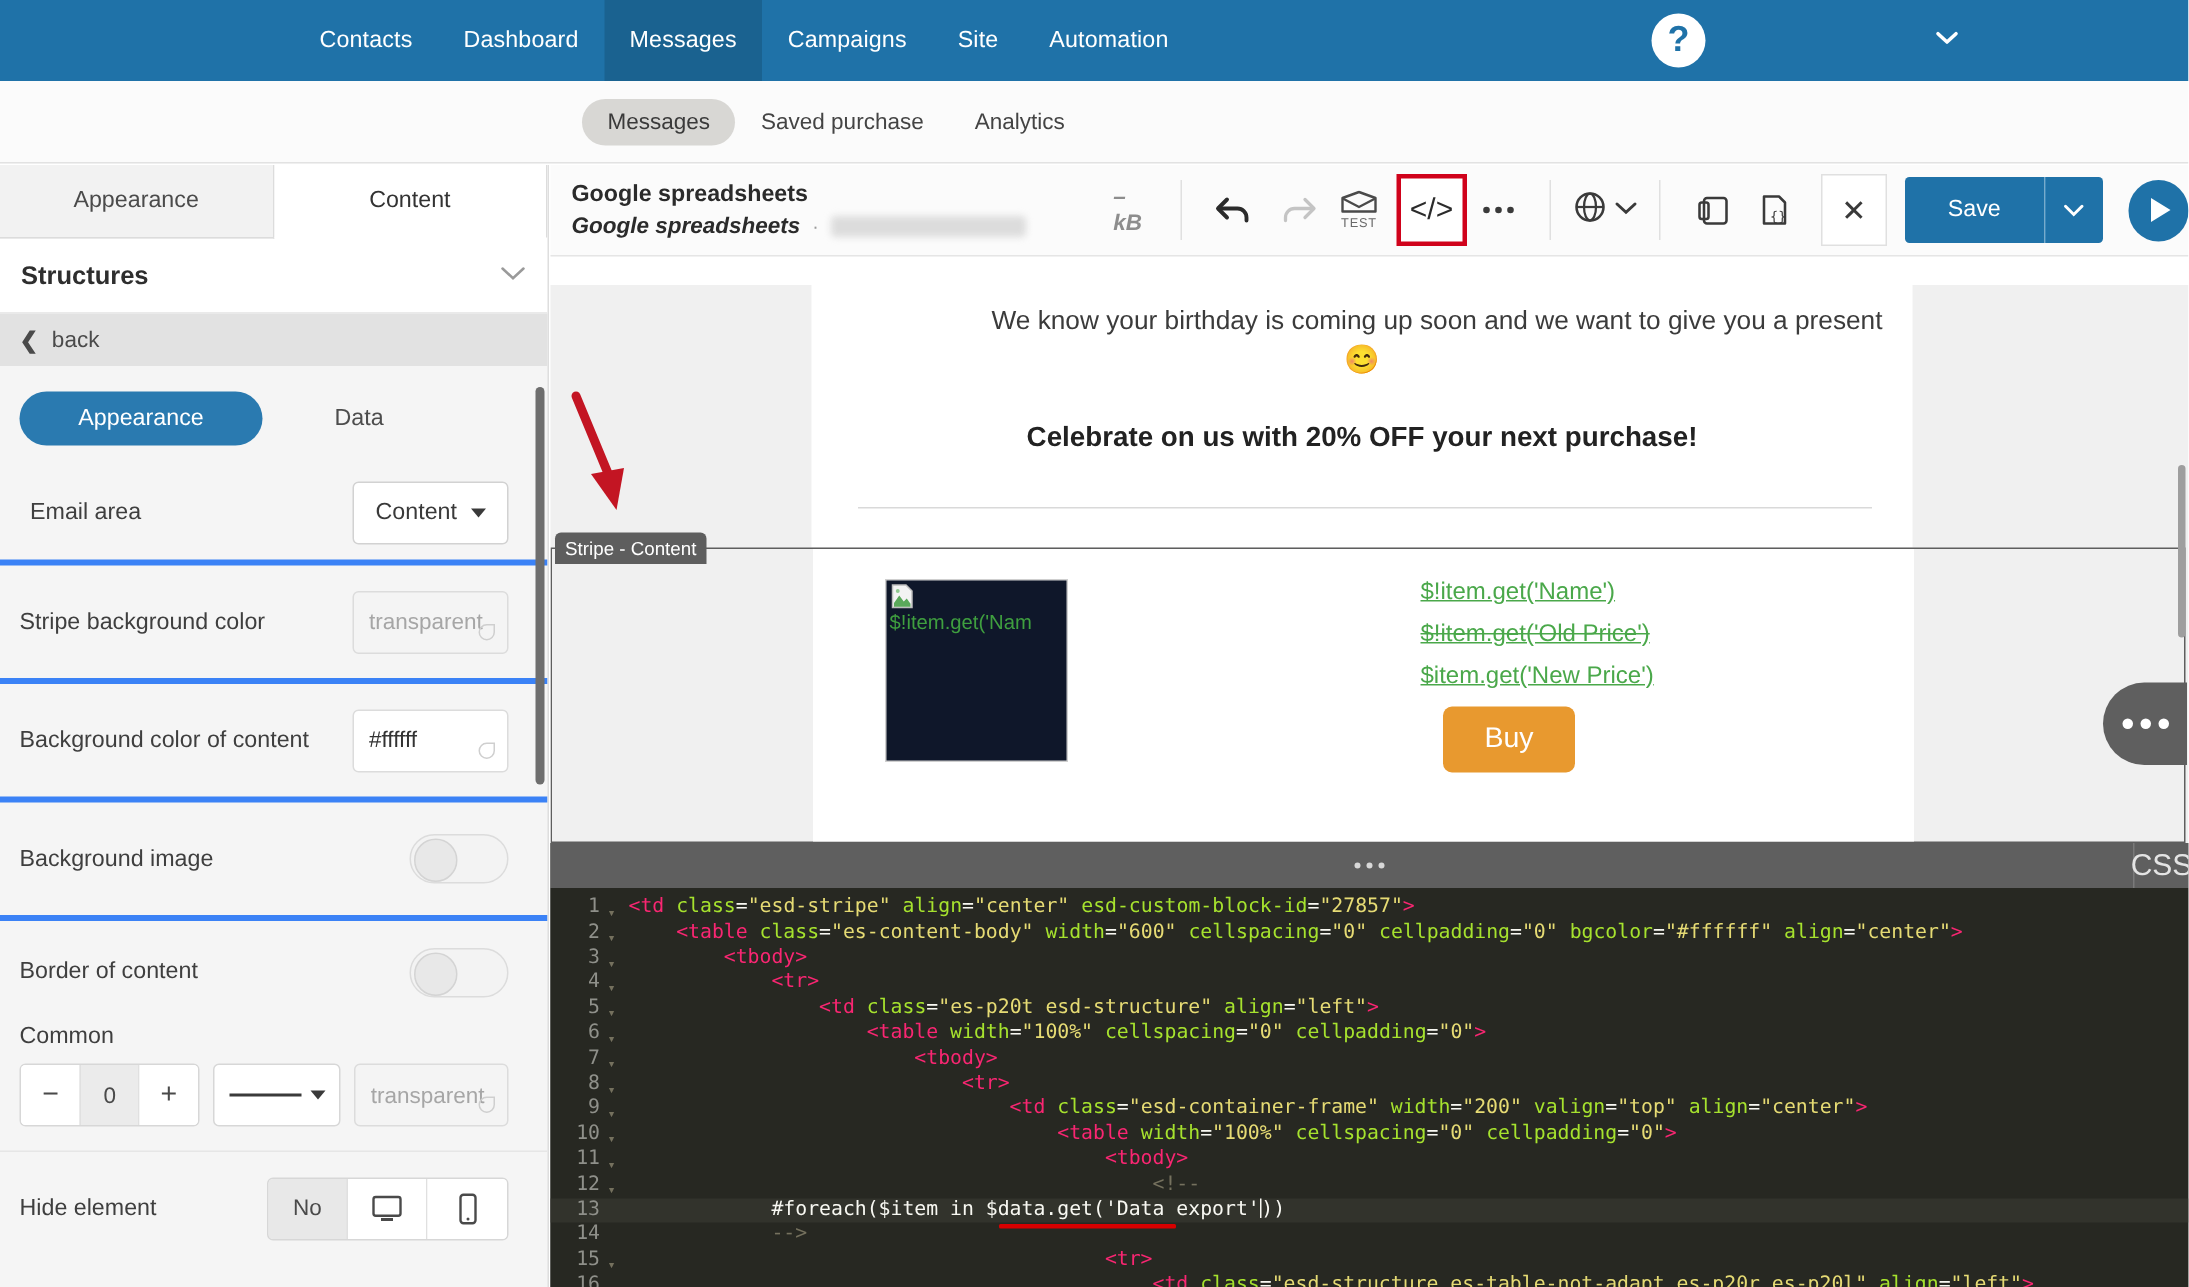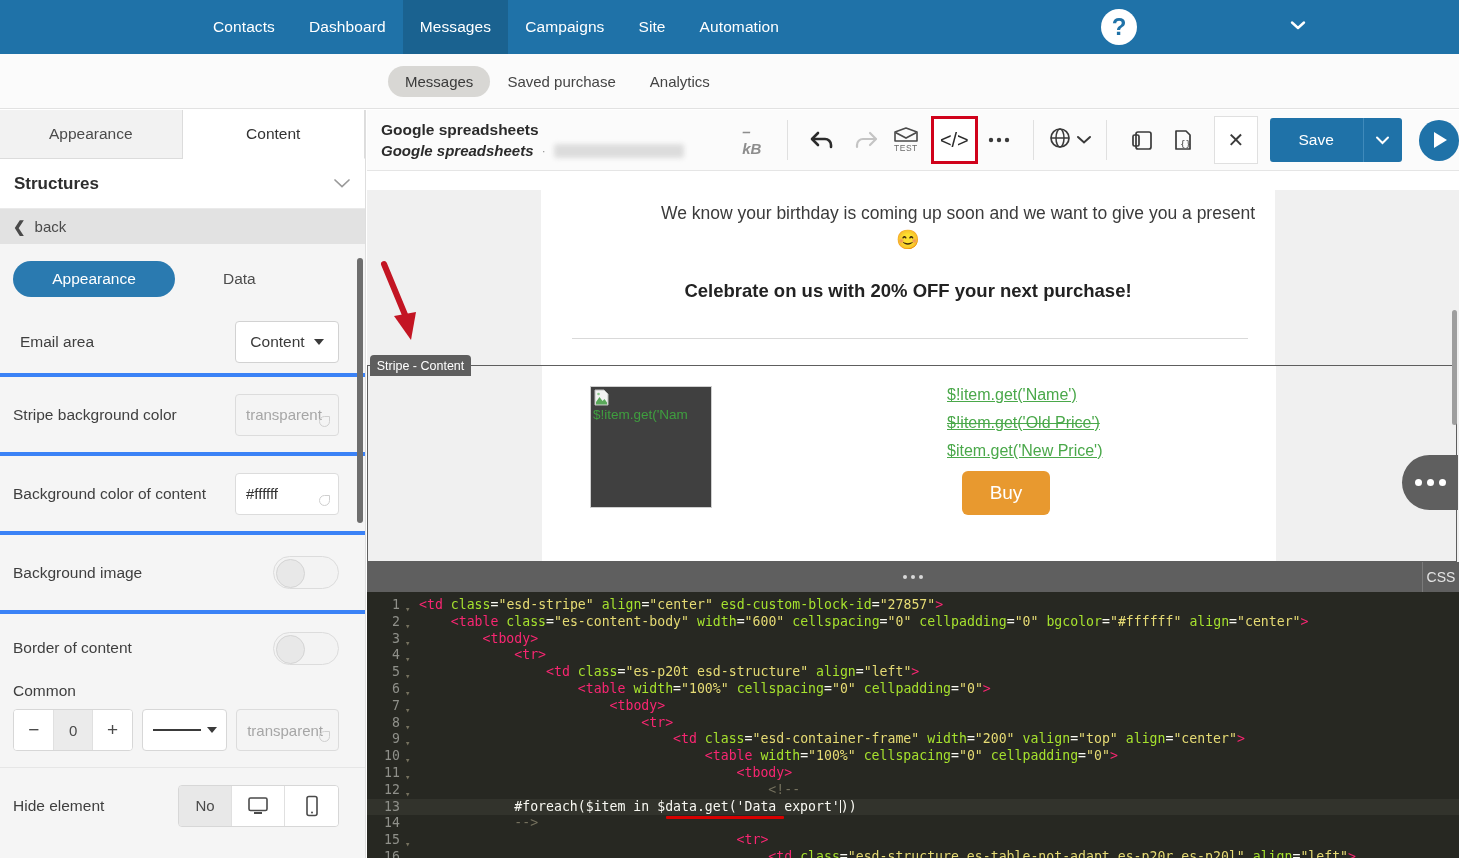--- a/index.html
+++ b/index.html
@@ -150,21 +150,21 @@
   .email-line2 { position: absolute; top: 90px; left: 0; width: 734px; text-align: center; font-size: 18.5px; font-weight: bold; color: #222; }
   .hr { position: absolute; top: 148px; left: 31px; width: 676px; height: 1px; background: #d9d9d9; }
 
   .stripe-sel {
     position: absolute; left: 0px; top: 175px; width: 1090px; height: 197px;
     border: 1px solid #5e5e5e; background: #f0f0f0;
   }
   .stripe-inner { position: absolute; left: 174px; top: 0; width: 734px; height: 195px; background: #fff; }
   .img-ph {
     position: absolute; left: 48px; top: 20px; width: 122px; height: 122px;
-    border: 1px solid #cfcfcf; background: #404040; overflow: hidden;
+    border: 1px solid #cfcfcf; background: #0f172a; overflow: hidden;
   }
   .img-ph .brk { position: absolute; top: 2px; left: 3px; width: 15px; height: 17px; }
   .img-ph .alt { position: absolute; top: 20px; left: 2px; font-size: 13.5px; color: #3f9f3f; white-space: nowrap; }
   .plinks { position: absolute; left: 405px; top: 20px; }
   .plink { font-size: 16px; color: #4aa84a; text-decoration: underline; display: block; margin-bottom: 10px; cursor: pointer; }
   .plink.strike { text-decoration: underline line-through; }
   .buy-btn {
     display: block; margin: 11px auto 0 15px; width: 88px; height: 44px;
     background: #e8992f; border-radius: 6px; color: #fff; font-size: 19px;
     display: flex; align-items: center; justify-content: center; cursor: pointer;
@@ -240,21 +240,21 @@
   .code-head {
     height: 30px; background: #5f5f5f; display: flex; align-items: center;
     justify-content: center; position: relative;
   }
   .grip { display: flex; gap: 4px; cursor: grab; }
   .grip i { width: 4px; height: 4px; border-radius: 50%; background: #d8d8d8; display: block; }
   .css-tab {
     position: absolute; right: 0; top: 0; height: 30px; width: 37px;
     border-left: 1px solid #7a7a7a;
     display: flex; align-items: center; justify-content: center;
-    font-size: 14px; color: #e4e4e4; cursor: pointer;
+    font-size: 20px; color: #e4e4e4; cursor: pointer;
   }
   .code-body {
     position: absolute; top: 30px; left: 0; right: 0; bottom: 0;
     font-family: "DejaVu Sans Mono", "Liberation Mono", monospace;
     font-size: 13.2px; line-height: 16.8px; overflow: hidden;
     background: #272822; padding-top: 5px;
   }
   .cline { display: flex; height: 16.8px; white-space: pre; }
   .cline.hl { background: #32332c; }
   .gut {

